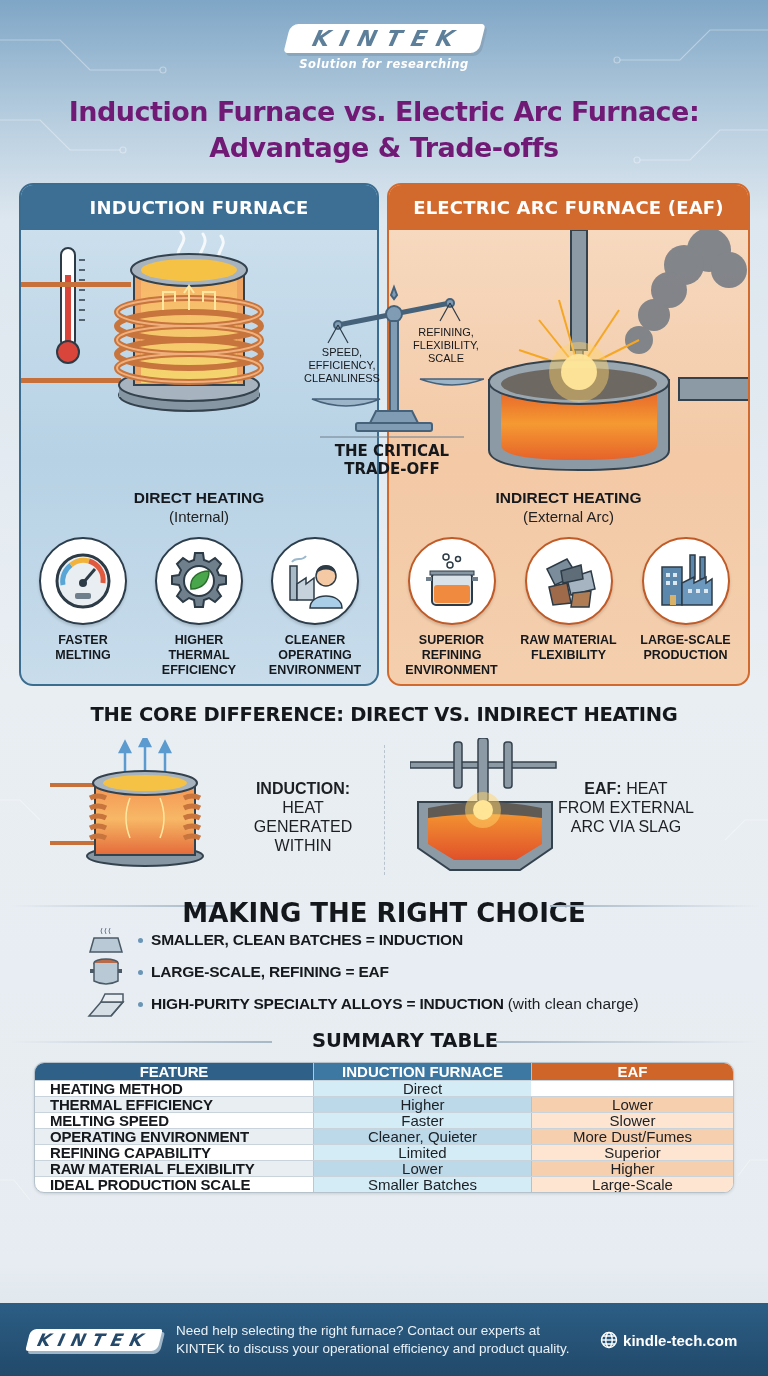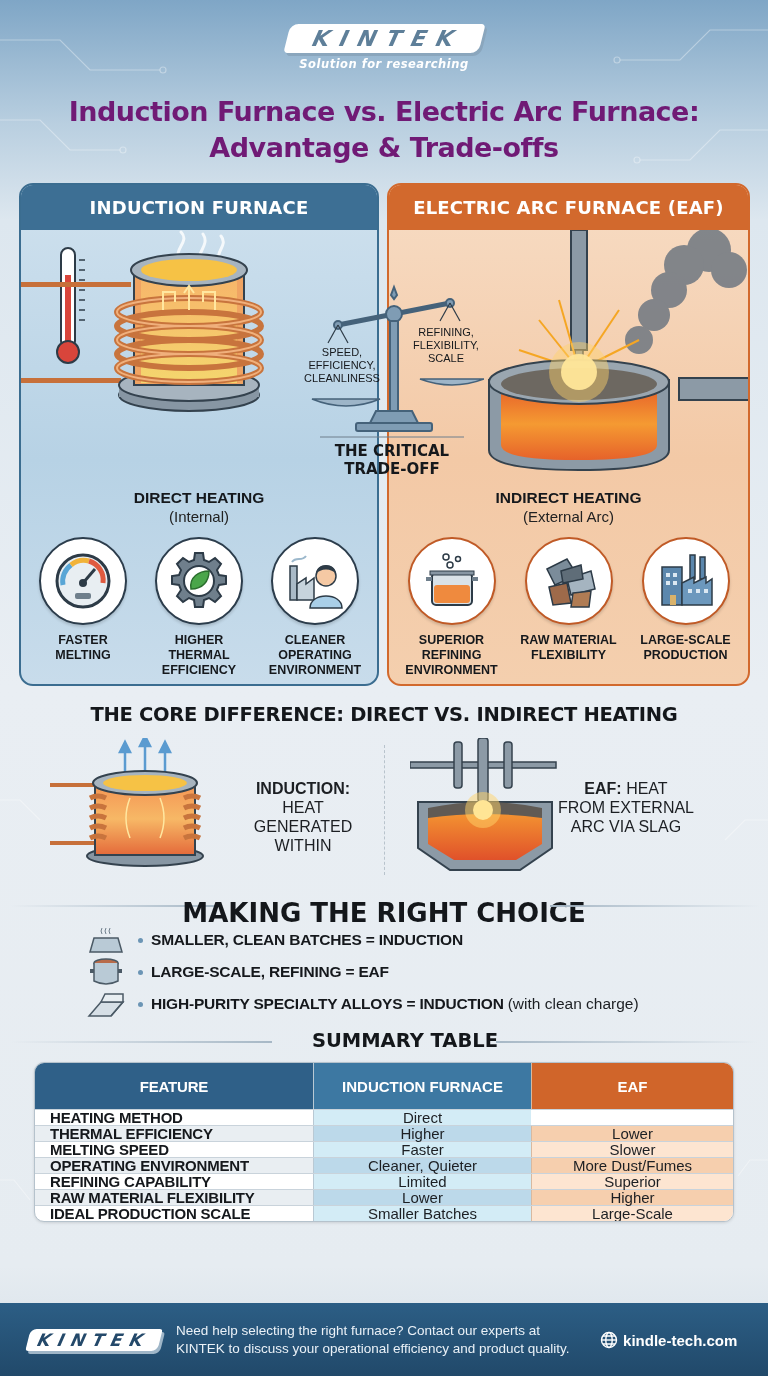--- a/index.html
+++ b/index.html
@@ -87,21 +87,21 @@
   .choice-text { font-weight: bold; font-size: 15.5px; color: #15181c; letter-spacing: -0.2px; }
   .choice-note { font-weight: normal; font-size: 15.5px; color: #1c1f23; margin-left: 4px; }
 
   
   .summary-title { top: 1029px; font-size: 19.5px; padding-left: 42px; }
   .table {
     position: absolute; left: 34px; top: 1062px; width: 700px; border-radius: 10px; overflow: hidden;
     border: 1px solid #b5c2cc; background: #fff; box-shadow: 0 1px 3px rgba(0,0,0,0.12);
   }
   .trow { display: flex; height: 16px; border-top: 1px solid #c9d3db; }
-  .trow.head { height: 46px; border-top: none; }
+  .trow.head { height: 17px; border-top: none; }
   .tcell { display: flex; align-items: center; font-size: 15px; }
   .c1 { width: 278px; padding-left: 15px; font-weight: bold; color: #15181c; letter-spacing: -0.2px; }
   .c2 { width: 218px; justify-content: center; border-left: 1px solid #b9c9d4; color: #1c1f23; }
   .c3 { flex: 1; justify-content: center; border-left: 1px solid #d8b9a0; color: #1c1f23; }
   .trow.head .tcell { color: #fff; font-weight: bold; font-size: 15px; justify-content: center; padding-left: 0; }
   .trow.head .c1 { background: #2f6088; }
   .trow.head .c2 { background: #3d78a2; }
   .trow.head .c3 { background: #d0652a; }
   .trow .c1.alt { background: #e9eef2; text-align: center; }
   .trow .c2 { background: #d3ecf6; }

